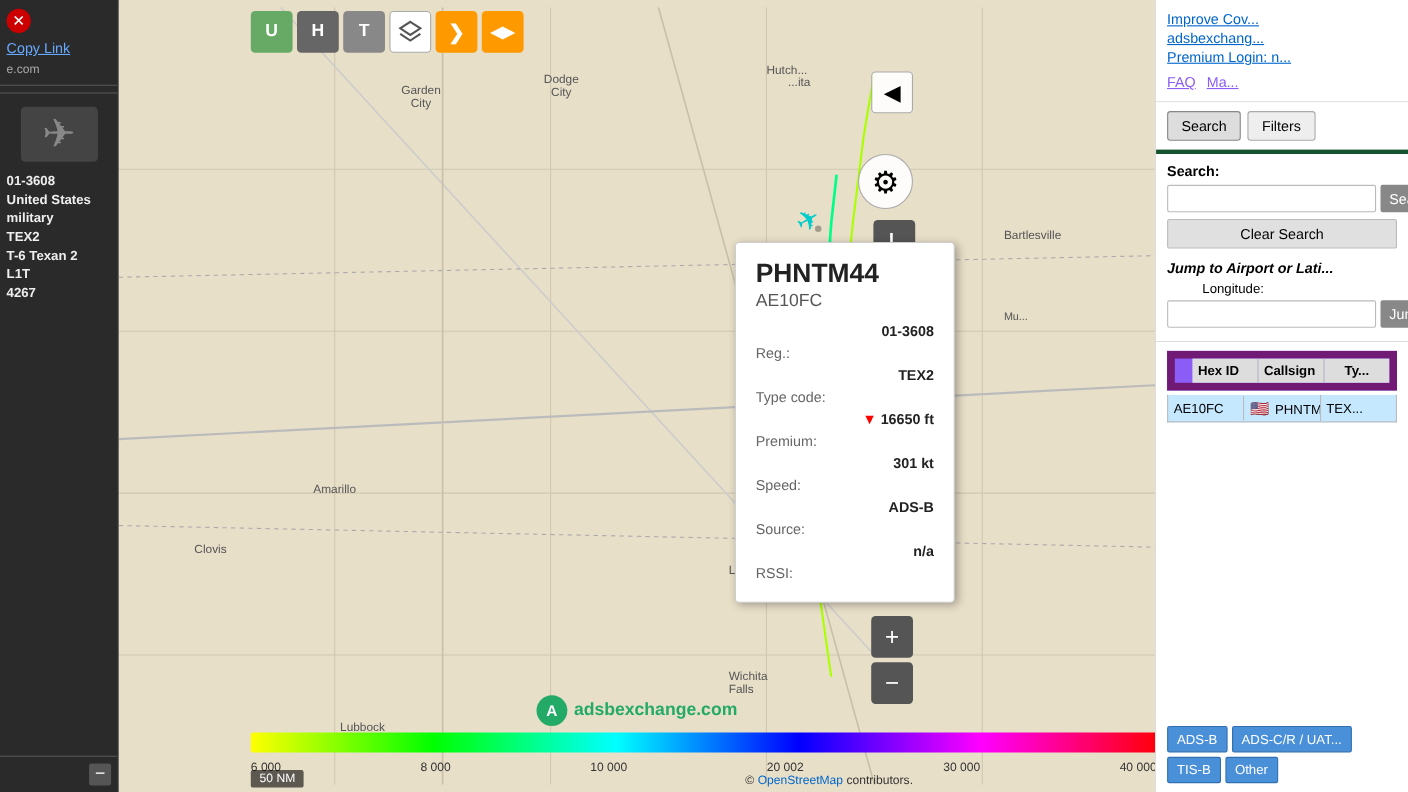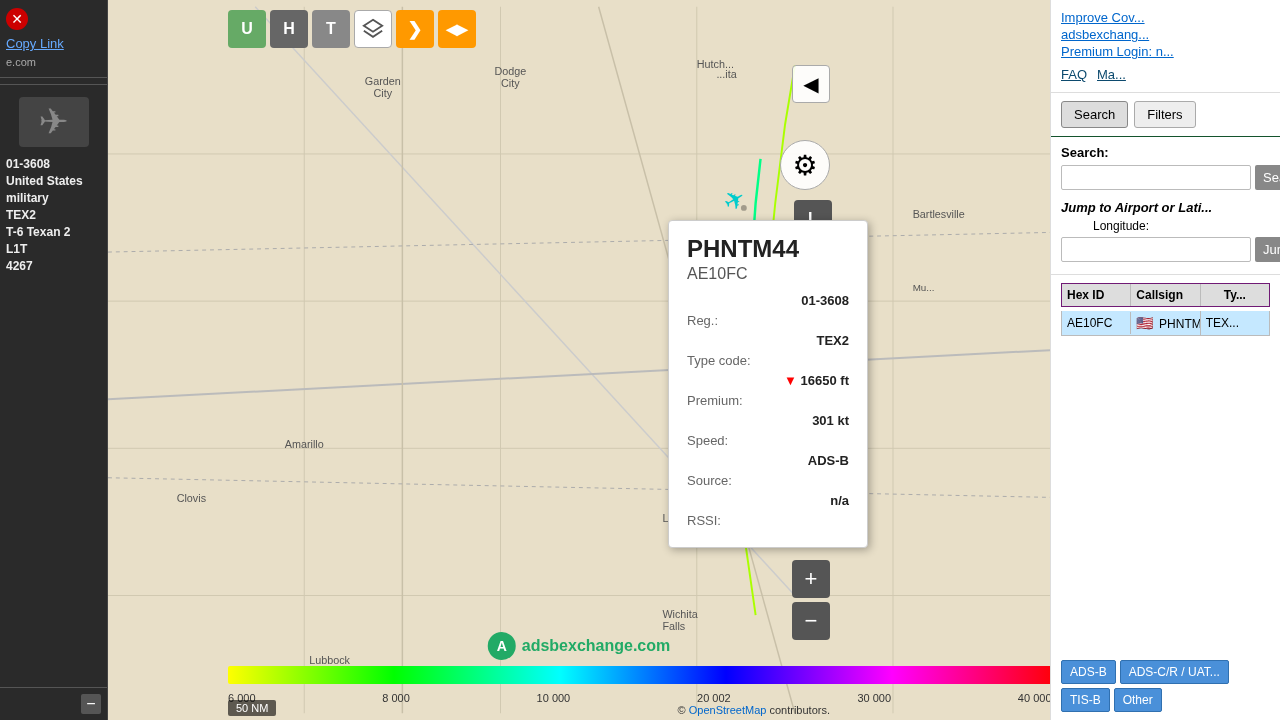--- a/index.html
+++ b/index.html
@@ -338,37 +338,37 @@
       font-size: 13px;
       display: block;
       margin-bottom: 8px;
     }
     .right-links {
       display: flex;
       gap: 10px;
       margin-bottom: 4px;
     }
     .right-link {
-      color: #0c4a6e;
+      color: #8b5cf6;
       text-decoration: underline;
       cursor: pointer;
       font-size: 13px;
     }
     .right-panel-stats {
       padding: 8px 10px;
       border-bottom: 1px solid #ddd;
       background: #fff;
       font-size: 13px;
     }
     .right-panel-stats div { margin-bottom: 3px; }
     .right-panel-actions {
       padding: 8px 10px;
       display: flex;
       gap: 6px;
-      border-bottom: 1px solid #14532d;
+      border-bottom: 4px solid #14532d;
       background: #fff;
     }
     .action-btn {
       padding: 5px 12px;
       border: 1px solid #aaa;
       background: #eee;
       border-radius: 3px;
       cursor: pointer;
       font-size: 13px;
     }
@@ -458,21 +458,22 @@
     .right-panel-table {
       padding: 8px 10px;
       background: #fff;
       flex: 1;
     }
     .table-headers {
       display: flex;
       gap: 0;
       margin-bottom: 4px;
       background: #8b5cf6;
-      border: 1px solid #701a75;
+      border: 7px solid #701a75;
+      padding-left: 16px;
     }
     .th {
       flex: 1;
       padding: 4px 5px;
       font-size: 12px;
       font-weight: bold;
       border-right: 1px solid #bbb;
       cursor: pointer;
       background: #ddd;
       white-space: nowrap;
@@ -707,20 +708,21 @@
     <button class="action-btn active">Search</button>
     <button class="action-btn">Filters</button>
   </div>
 
   <div class="right-panel-search">
     <div class="search-label">Search:</div>
     <div class="search-row">
       <input class="search-input" type="text" value="" style="">
       <button class="search-go-btn">Sear...</button>
     </div>
+    <button class="clear-search-btn">Clear Search</button>
 
     <div class="jump-section">
       <div class="jump-label">Jump to Airport or Lati...</div>
       <div class="jump-sublabel">Longitude:</div>
       <div class="jump-row">
         <input class="jump-input" type="text" value="" style="">
         <button class="jump-btn">Jump...</button>
       </div>
     </div>
   </div>

